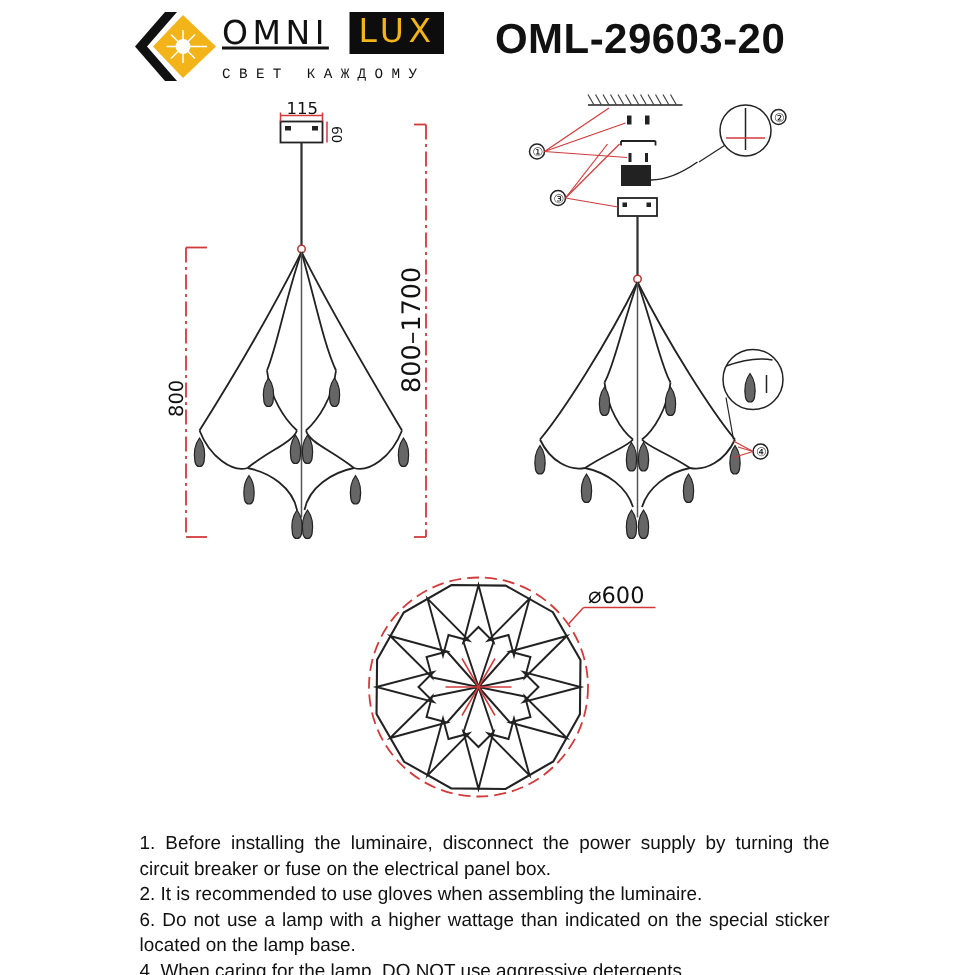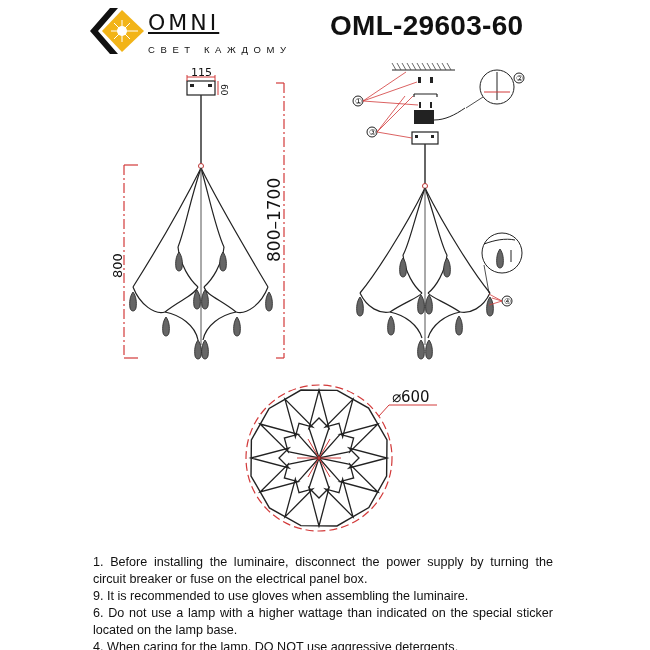--- a/index.html
+++ b/index.html
@@ -1,21 +1,21 @@
 <!DOCTYPE html>
 <html><head>
   <meta charset="utf-8">
   <style>
     html, body { margin: 0; padding: 0; background: #ffffff; }
     body { width: 650px; height: 650px; position: relative; overflow: hidden; font-family: "Liberation Sans", sans-serif; }
     .abs { position: absolute; }
     .logo { left: 88px; top: 6px; width: 215px; height: 50px; }
     .brand-omni { position: absolute; left: 60px; top: 4px; font-size: 22px; letter-spacing: 3px; color: #111; font-family: "DejaVu Sans", sans-serif; text-decoration: underline; }
     .brand-lux { position: absolute; left: 145px; top: 2px; background: #0d0d0d; color: #f2b418; font-size: 22px; letter-spacing: 3px; padding: 1px 6px 2px 6px; font-family: "DejaVu Sans", sans-serif; }
-    .brand-tag { position: absolute; left: 60px; top: 38px; font-size: 9.5px; letter-spacing: 5.6px; color: #111; font-family: Liberation Sans, sans-serif; }
+    .brand-tag { position: absolute; left: 60px; top: 38px; font-size: 9.5px; letter-spacing: 5.6px; color: #111; font-family: Liberation Mono, monospace; }
     .model { left: 330px; top: 10px; font-size: 28px; font-weight: bold; color: #111; letter-spacing: 0.3px; }
     .drawing { left: 0; top: 0; }
     .notes { left: 93px; top: 554px; width: 460px; font-size: 12.6px; line-height: 17px; color: #111; text-align: justify; }
     .notes p { margin: 0; }
     .dimtxt { font-family: "DejaVu Sans", sans-serif; fill: #111; }
   </style>
 </head>
 <body>
 
 <div class="abs logo">
@@ -24,24 +24,25 @@
     <polygon points="34,4 56,25 34,46 14,25" fill="#f2b418"></polygon>
     <circle cx="34" cy="25" r="5" fill="#fff"></circle>
     <g stroke="#fff" stroke-width="1">
       <line x1="34" y1="14" x2="34" y2="36"></line>
       <line x1="23" y1="25" x2="50" y2="25"></line>
       <line x1="26" y1="17" x2="42" y2="33"></line>
       <line x1="26" y1="33" x2="42" y2="17"></line>
     </g>
   </svg>
   <span class="brand-omni">OMNI</span>
+  <span class="brand-lux">LUX</span>
   <span class="brand-tag">СВЕТ КАЖДОМУ</span>
 </div>
 
-<div class="abs model">OML-29603-60</div>
+<div class="abs model">OML-29603-20</div>
 
 <svg class="abs drawing" width="650" height="545" viewBox="0 0 650 545">
   <defs>
     <g id="drop">
       <path d="M0,0 C3,4 4,10 3,16 C2,20 -2,20 -3,16 C-4,10 -3,4 0,0 Z" fill="#666" stroke="#222" stroke-width="0.8"></path>
     </g>
   </defs>
 
   <g>
 
@@ -226,16 +227,16 @@
       <line x1="11" y1="-19" x2="-11" y2="19"></line>
     </g>
     <line x1="60" y1="-42" x2="70" y2="-53" stroke="#d23a3a" stroke-width="1"></line>
     <line x1="70" y1="-53" x2="118" y2="-53" stroke="#d23a3a" stroke-width="1"></line>
     <text x="73" y="-56" font-size="15" class="dimtxt">⌀600</text>
   </g>
 </svg>
 
 <div class="abs notes">
   <p>1. Before installing the luminaire, disconnect the power supply by turning the circuit breaker or fuse on the electrical panel box.</p>
-  <p>9. It is recommended to use gloves when assembling the luminaire.</p>
+  <p>2. It is recommended to use gloves when assembling the luminaire.</p>
   <p>6. Do not use a lamp with a higher wattage than indicated on the special sticker located on the lamp base.</p>
   <p>4. When caring for the lamp, DO NOT use aggressive detergents.</p>
 </div>
 
 </body></html>

